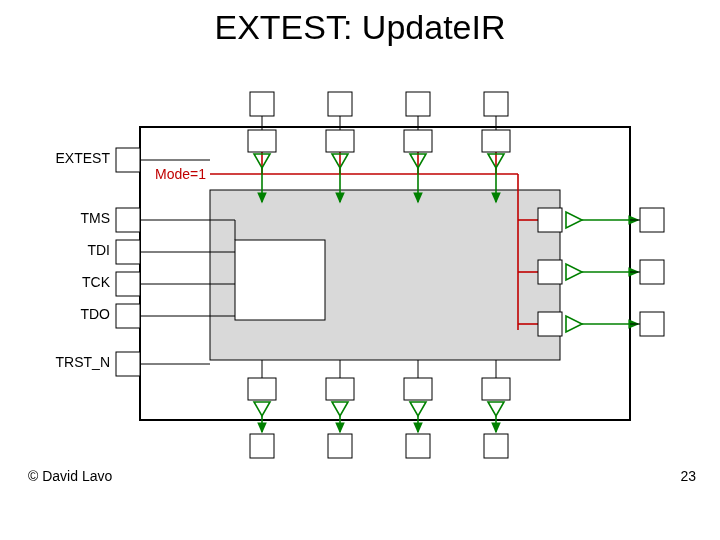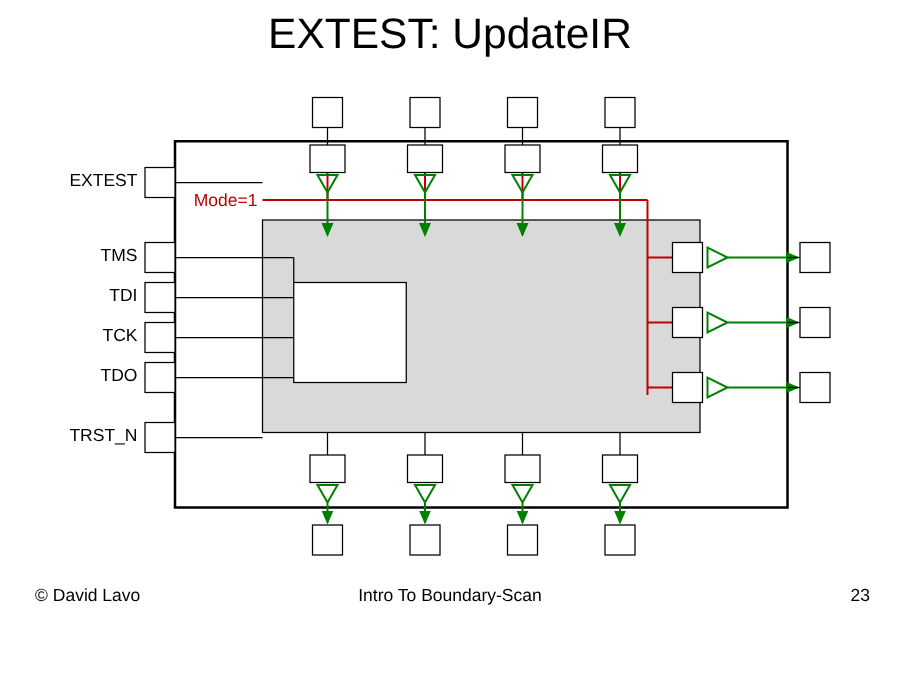--- a/index.html
+++ b/index.html
@@ -1,21 +1,21 @@
 <!DOCTYPE html>
 <html><head>
 <meta charset="utf-8">
 <style>
   body{margin:0;font-family:Arial,Helvetica,sans-serif;background:#fff;color:#000}
   .slide{position:relative;width:720px;height:500px}
   .title{position:absolute;top:8px;left:0;width:100%;text-align:center;font-size:34px}
   .copyright{position:absolute;bottom:16px;left:28px;font-size:14px}
   .footer{position:absolute;bottom:16px;left:0;width:100%;text-align:center;font-size:14px}
   .pagenum{position:absolute;bottom:16px;right:24px;font-size:14px}
-  .diagram{position:absolute;top:68px;left:40px;width:640px;height:420px}
+  .diagram{position:absolute;top:82px;left:40px;width:640px;height:420px}
   .diagram svg{position:absolute;top:0;left:0}
   .lbl{position:absolute;font-size:14px;text-align:right;white-space:nowrap}
 </style>
 </head>
 <body>
 
 <div class="slide">
   <div class="title">EXTEST: UpdateIR</div>
 
   <div class="diagram">
@@ -168,15 +168,14 @@
         <line x1="222" y1="334" x2="222" y2="350" stroke="#008000" stroke-width="1.6" marker-end="url(#arrG)"></line>
         <line x1="300" y1="334" x2="300" y2="350" stroke="#008000" stroke-width="1.6" marker-end="url(#arrG)"></line>
         <line x1="378" y1="334" x2="378" y2="350" stroke="#008000" stroke-width="1.6" marker-end="url(#arrG)"></line>
         <line x1="456" y1="334" x2="456" y2="350" stroke="#008000" stroke-width="1.6" marker-end="url(#arrG)"></line>
       </g>
 
     </svg>
   </div>
 
   <div class="copyright">© David Lavo</div>
-  <div class="footer">Intro To Boundary-Scan</div>
   <div class="pagenum">23</div>
 </div>
 
 </body></html>

